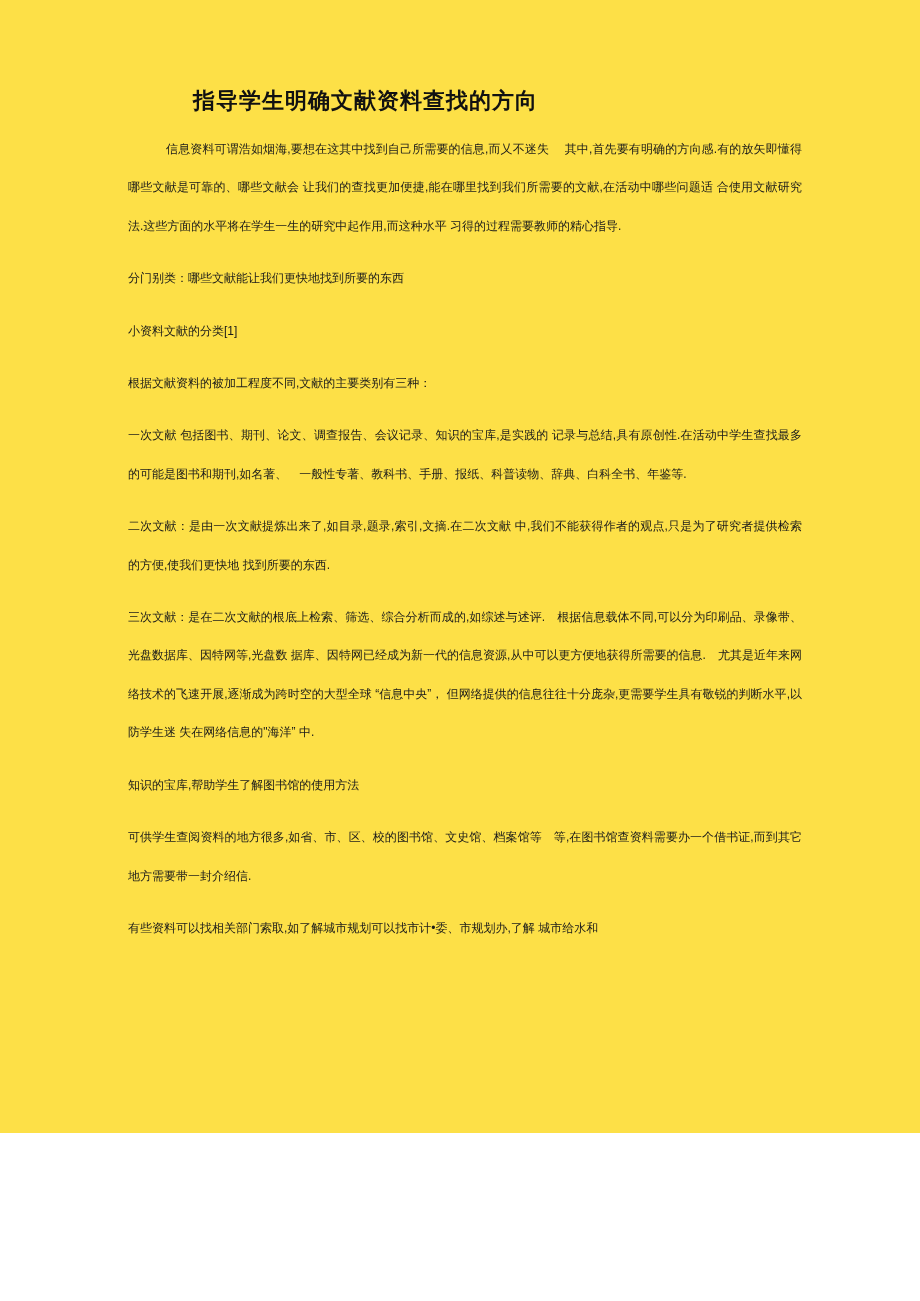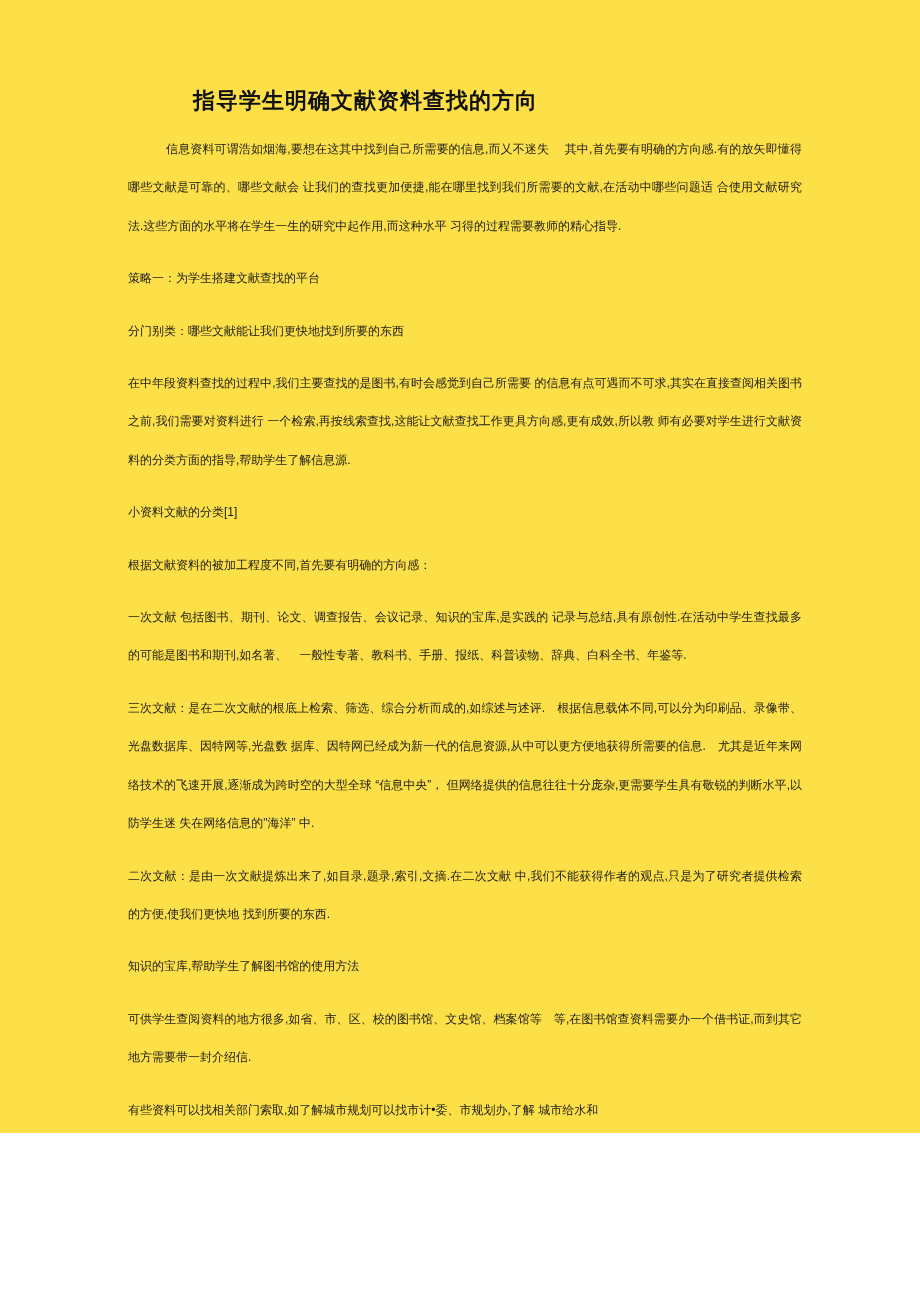--- a/index.html
+++ b/index.html
@@ -39,25 +39,23 @@
   .para.first-indent { text-indent: 38px; }
 </style>
 </head>
 <body>
 
 <div class="page">
   <h1 class="doc-title">指导学生明确文献资料查找的方向</h1>
 
   <div class="doc-body">
     <p class="para first-indent">信息资料可谓浩如烟海,要想在这其中找到自己所需要的信息,而乂不迷失　 其中,首先要有明确的方向感.有的放矢即懂得哪些文献是可靠的、哪些文献会 让我们的查找更加便捷,能在哪里找到我们所需要的文献,在活动中哪些问题适 合使用文献研究法.这些方面的水平将在学生一生的研究中起作用,而这种水平 习得的过程需要教师的精心指导.</p>
-    <p class="para">策略一：为学生搭建文献查找的平台</p>
     <p class="para">分门别类：哪些文献能让我们更快地找到所要的东西</p>
-    <p class="para">在中年段资料查找的过程中,我们主要查找的是图书,有时会感觉到自己所需要 的信息有点可遇而不可求,其实在直接查阅相关图书之前,我们需要对资料进行 一个检索,再按线索查找,这能让文献查找工作更具方向感,更有成效,所以教 师有必要对学生进行文献资料的分类方面的指导,帮助学生了解信息源.</p>
     <p class="para">小资料文献的分类[1]</p>
-    <p class="para">根据文献资料的被加工程度不同,首先要有明确的方向感：</p>
+    <p class="para">根据文献资料的被加工程度不同,文献的主要类别有三种：</p>
     <p class="para">一次文献 包括图书、期刊、论文、调查报告、会议记录、知识的宝库,是实践的 记录与总结,具有原创性.在活动中学生查找最多的可能是图书和期刊,如名著、　一般性专著、教科书、手册、报纸、科普读物、辞典、白科全书、年鉴等.</p>
+    <p class="para">二次文献：是由一次文献提炼出来了,如目录,题录,索引,文摘.在二次文献 中,我们不能获得作者的观点,只是为了研究者提供检索的方便,使我们更快地 找到所要的东西.</p>
     <p class="para">三次文献：是在二次文献的根底上检索、筛选、综合分析而成的,如综述与述评.　根据信息载体不同,可以分为印刷品、录像带、光盘数据库、因特网等,光盘数 据库、因特网已经成为新一代的信息资源,从中可以更方便地获得所需要的信息.　尤其是近年来网络技术的飞速开展,逐渐成为跨时空的大型全球 “信息中央”， 但网络提供的信息往往十分庞杂,更需要学生具有敬锐的判断水平,以防学生迷 失在网络信息的"海洋” 中.</p>
-    <p class="para">二次文献：是由一次文献提炼出来了,如目录,题录,索引,文摘.在二次文献 中,我们不能获得作者的观点,只是为了研究者提供检索的方便,使我们更快地 找到所要的东西.</p>
     <p class="para">知识的宝库,帮助学生了解图书馆的使用方法</p>
     <p class="para">可供学生查阅资料的地方很多,如省、市、区、校的图书馆、文史馆、档案馆等　等,在图书馆查资料需要办一个借书证,而到其它地方需要带一封介绍信.</p>
     <p class="para">有些资料可以找相关部门索取,如了解城市规划可以找市计•委、市规划办,了解 城市给水和</p>
   </div>
 </div>
 
 </body></html>

